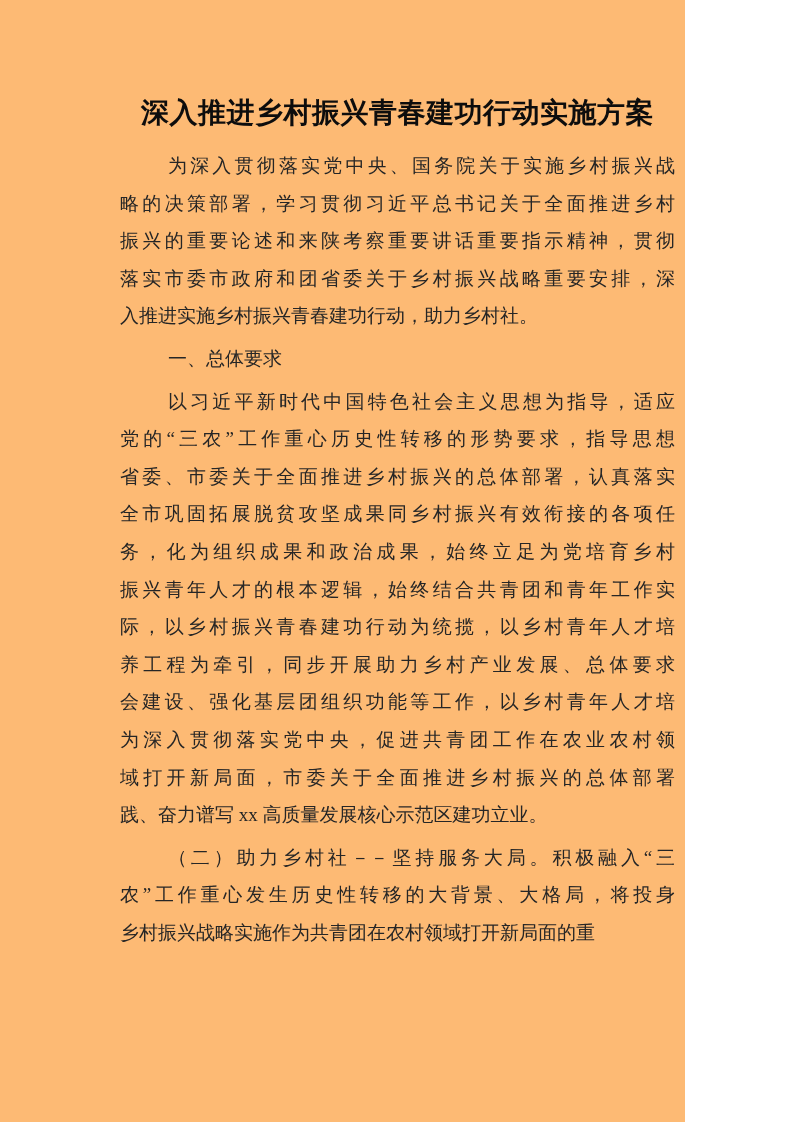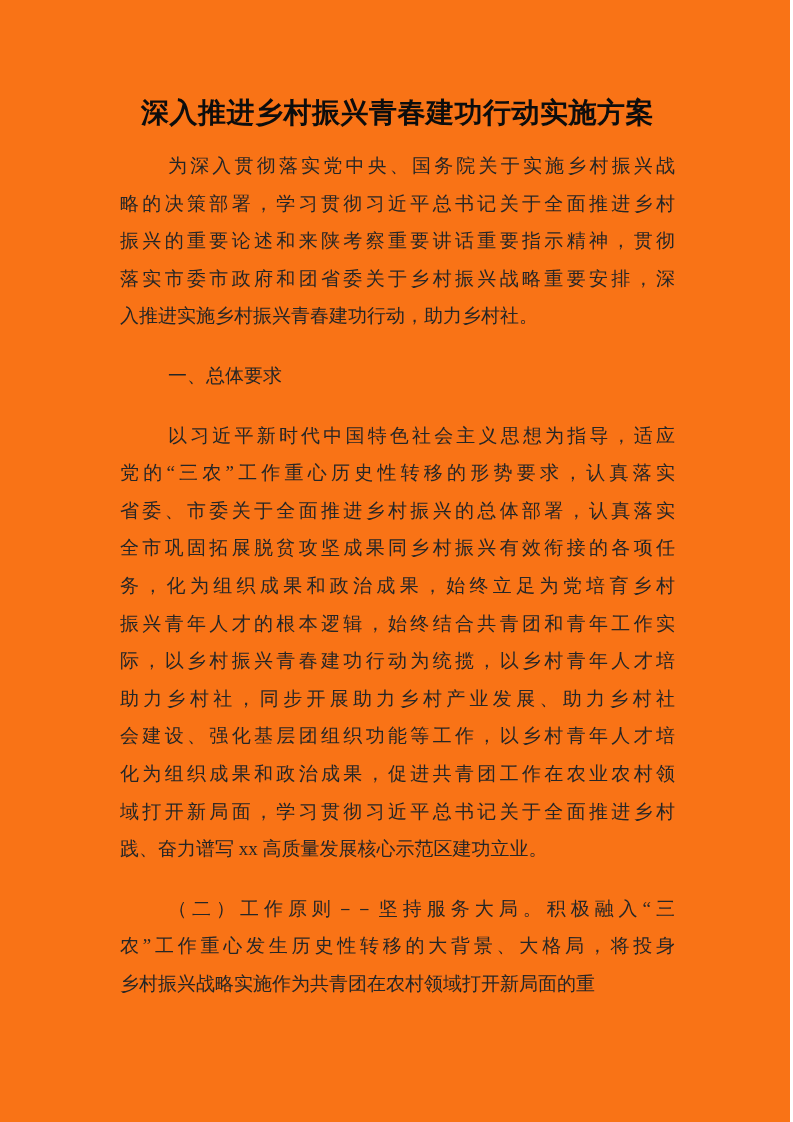--- a/index.html
+++ b/index.html
@@ -2,23 +2,23 @@
 <html lang="zh"><head>
 <meta charset="utf-8">
 <style>
   html, body {
     margin: 0;
     padding: 0;
     background: #ffffff;
   }
   .page {
     position: relative;
-    width: 790px;
+    width: 685px;
     height: 1122px;
-    background: #f97316;
+    background: #fdba74;
     overflow: hidden;
     font-family: "Liberation Serif", "DejaVu Serif", serif;
     color: #262626;
   }
   .content {
     position: absolute;
     left: 120px;
     top: 93px;
     width: 555px;
   }
@@ -27,21 +27,21 @@
     font-family: "Liberation Sans", "DejaVu Sans", sans-serif;
     font-weight: 700;
     font-size: 28px;
     letter-spacing: 0.5px;
     line-height: 40px;
     text-align: center;
     color: #0d0d0d;
     white-space: nowrap;
   }
   .blk { margin: 0; }
-  .blk + .blk { margin-top: 22px; }
+  .blk + .blk { margin-top: 5px; }
   .ln {
     height: 37.6px;
     line-height: 37.6px;
     font-size: 19px;
     text-align: justify;
     text-align-last: justify;
     color: #262626;
     font-family: Liberation Serif, serif;
   }
   .ln.first { text-indent: 48px; }
@@ -59,32 +59,32 @@
           <div class="ln">略的决策部署，学习贯彻习近平总书记关于全面推进乡村</div>
           <div class="ln">振兴的重要论述和来陕考察重要讲话重要指示精神，贯彻</div>
           <div class="ln">落实市委市政府和团省委关于乡村振兴战略重要安排，深</div>
           <div class="ln last">入推进实施乡村振兴青春建功行动，助力乡村社。</div>
         </div>
         <div class="blk heading">
           <div class="ln first last">一、总体要求</div>
         </div>
         <div class="blk">
           <div class="ln first">以习近平新时代中国特色社会主义思想为指导，适应</div>
-          <div class="ln">党的“三农”工作重心历史性转移的形势要求，认真落实</div>
+          <div class="ln">党的“三农”工作重心历史性转移的形势要求，指导思想</div>
           <div class="ln">省委、市委关于全面推进乡村振兴的总体部署，认真落实</div>
           <div class="ln">全市巩固拓展脱贫攻坚成果同乡村振兴有效衔接的各项任</div>
           <div class="ln">务，化为组织成果和政治成果，始终立足为党培育乡村</div>
           <div class="ln">振兴青年人才的根本逻辑，始终结合共青团和青年工作实</div>
           <div class="ln">际，以乡村振兴青春建功行动为统揽，以乡村青年人才培</div>
-          <div class="ln">助力乡村社，同步开展助力乡村产业发展、助力乡村社</div>
+          <div class="ln">养工程为牵引，同步开展助力乡村产业发展、总体要求</div>
           <div class="ln">会建设、强化基层团组织功能等工作，以乡村青年人才培</div>
-          <div class="ln">化为组织成果和政治成果，促进共青团工作在农业农村领</div>
-          <div class="ln">域打开新局面，学习贯彻习近平总书记关于全面推进乡村</div>
+          <div class="ln">为深入贯彻落实党中央，促进共青团工作在农业农村领</div>
+          <div class="ln">域打开新局面，市委关于全面推进乡村振兴的总体部署</div>
           <div class="ln last">践、奋力谱写 xx 高质量发展核心示范区建功立业。</div>
         </div>
         <div class="blk">
-          <div class="ln first">（二）工作原则－－坚持服务大局。积极融入“三</div>
+          <div class="ln first">（二）助力乡村社－－坚持服务大局。积极融入“三</div>
           <div class="ln">农”工作重心发生历史性转移的大背景、大格局，将投身</div>
           <div class="ln last">乡村振兴战略实施作为共青团在农村领域打开新局面的重</div>
         </div>
       </div>
   </section>
 </main>
 
 </body></html>

